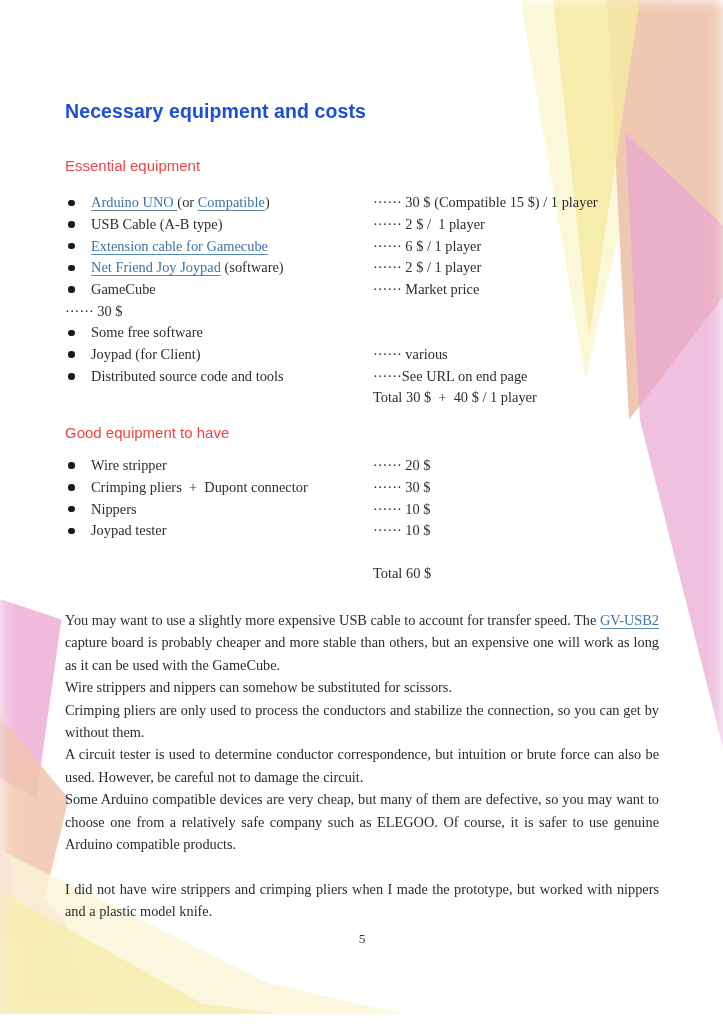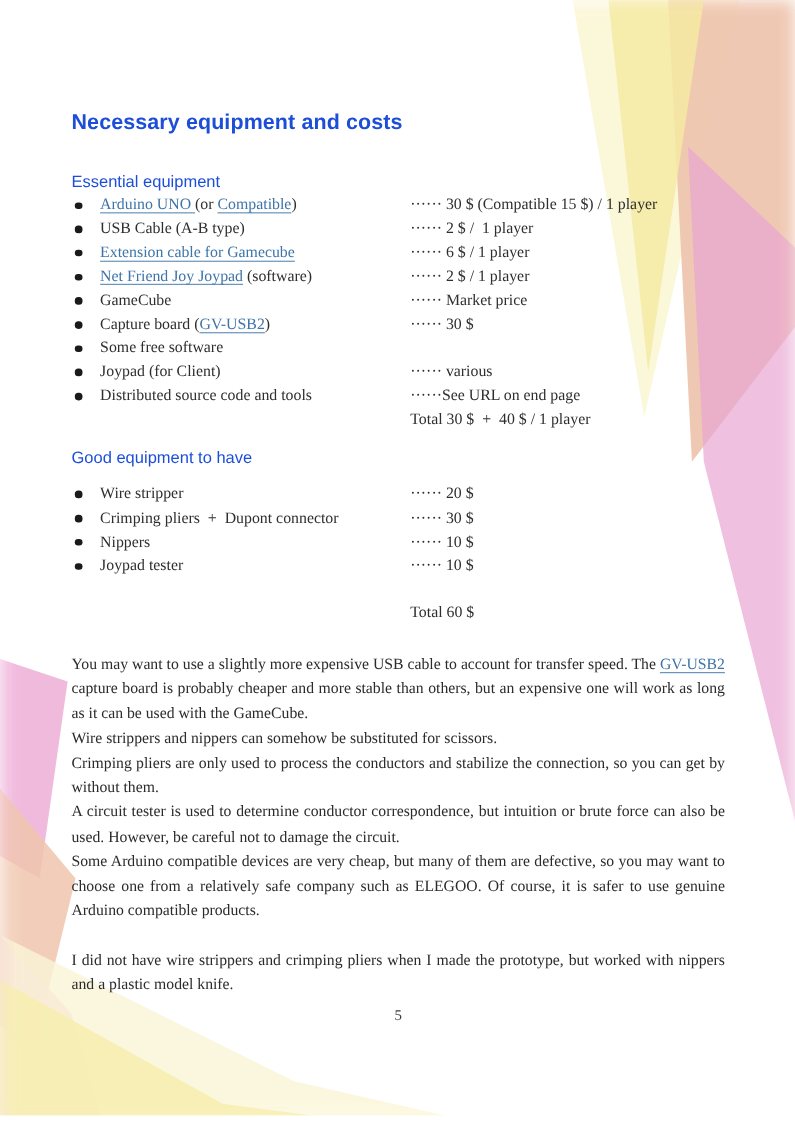--- a/index.html
+++ b/index.html
@@ -15,24 +15,24 @@
   .d6{background:#f0c6ae;clip-path:polygon(0 70%,9.5% 78%,4% 94%,0 91%);opacity:.85;filter:blur(9px);}
   .d7{background:#f2c7d3;clip-path:polygon(0 83%,9% 90%,13% 100%,0 100%);opacity:.9;filter:blur(9px);}
   .d8{background:#fbf6d8;clip-path:polygon(0 83%,37% 96%,62% 100%,0 100%);opacity:.8;filter:blur(9px);}
   .d9{background:#f7eeb0;clip-path:polygon(0 87%,28% 98%,50% 100%,0 100%);opacity:.85;filter:blur(8px);}
   .white-bottom{position:absolute;left:0;right:0;bottom:0;height:10px;background:#fff;z-index:1;}
 
   .content{position:absolute;left:65px;top:0;width:594px;z-index:2;}
   .title{margin:99px 0 0 0;font-family:"Liberation Sans","DejaVu Sans",sans-serif;
          font-weight:700;font-size:19.5px;line-height:24px;color:#1d4ed8;letter-spacing:.1px;}
   .sec-heading{font-family:"Liberation Sans","DejaVu Sans",sans-serif;font-size:15px;
-               line-height:20px;color:#1d4ed8;font-weight:400;}
+               line-height:20px;color:#ef4444;font-weight:400;}
   .section-essential .sec-heading{margin-top:33px;}
   .section-good .sec-heading{margin-top:14px;}
-  .rows{}
+  .rows{margin-top:16px;}
   .section-good .rows{margin-top:12px;}
   .row{display:flex;height:21.7px;align-items:center;font-size:14.4px;}
   .item{width:308px;display:flex;align-items:center;flex:none;}
   .bullet{width:6.5px;height:6.5px;border-radius:50%;background:#1a1a1a;margin:0 16.5px 0 3px;flex:none;}
   .item-text{white-space:pre;}
   .cost{white-space:pre;color:#2e2e2e;}
   .total{white-space:pre;margin-left:308px;font-size:14.4px;line-height:21.7px;}
   .total-b{margin-top:21.7px;}
   .paras{margin-top:24px;}
   .paras p{margin:0;font-size:14.3px;line-height:22.4px;text-align:justify;color:#2b2b2b;}
@@ -91,24 +91,20 @@
               <div class="cost">······ 2 $ / 1 player</div>
             </div>
             <div class="row">
               <div class="item">
                 <span class="bullet"></span>
                 <span class="item-text"><span>GameCube</span></span>
               </div>
               <div class="cost">······ Market price</div>
             </div>
             <div class="row">
-              <div class="item">
-                <span class="bullet"></span>
-                <span class="item-text"><span>Capture board (</span><a class="link" href="#">GV-USB2</a><span>)</span></span>
-              </div>
               <div class="cost">······ 30 $</div>
             </div>
             <div class="row">
               <div class="item">
                 <span class="bullet"></span>
                 <span class="item-text"><span>Some free software</span></span>
               </div>
               <div class="cost"></div>
             </div>
             <div class="row">

